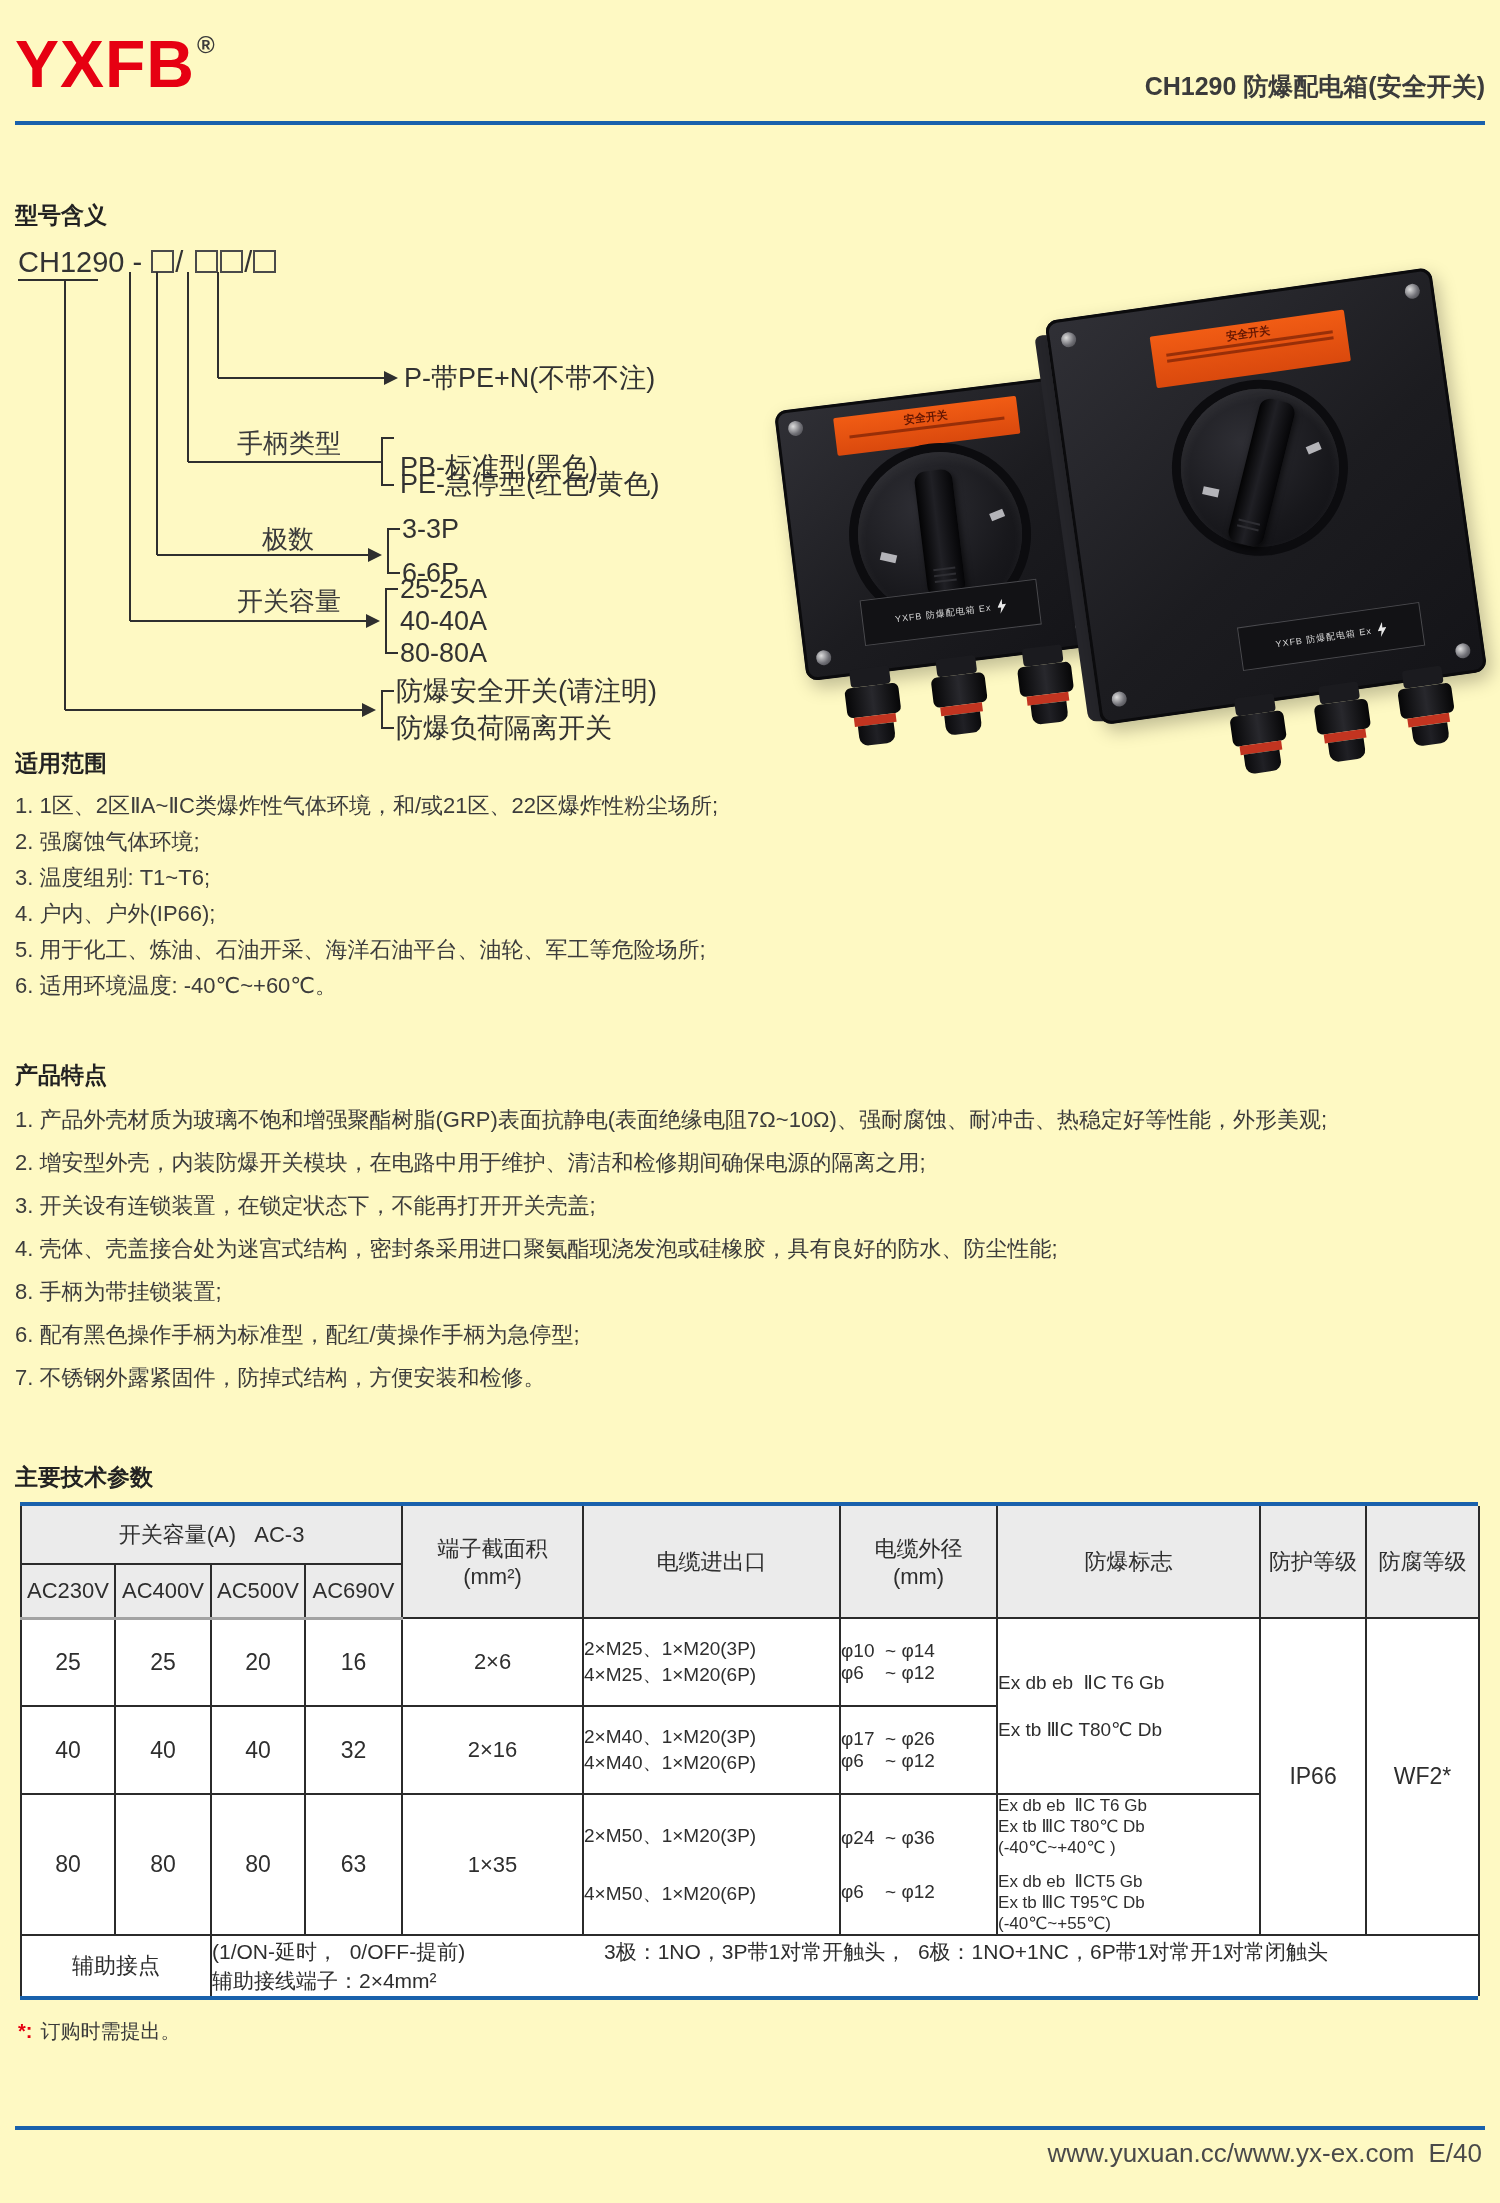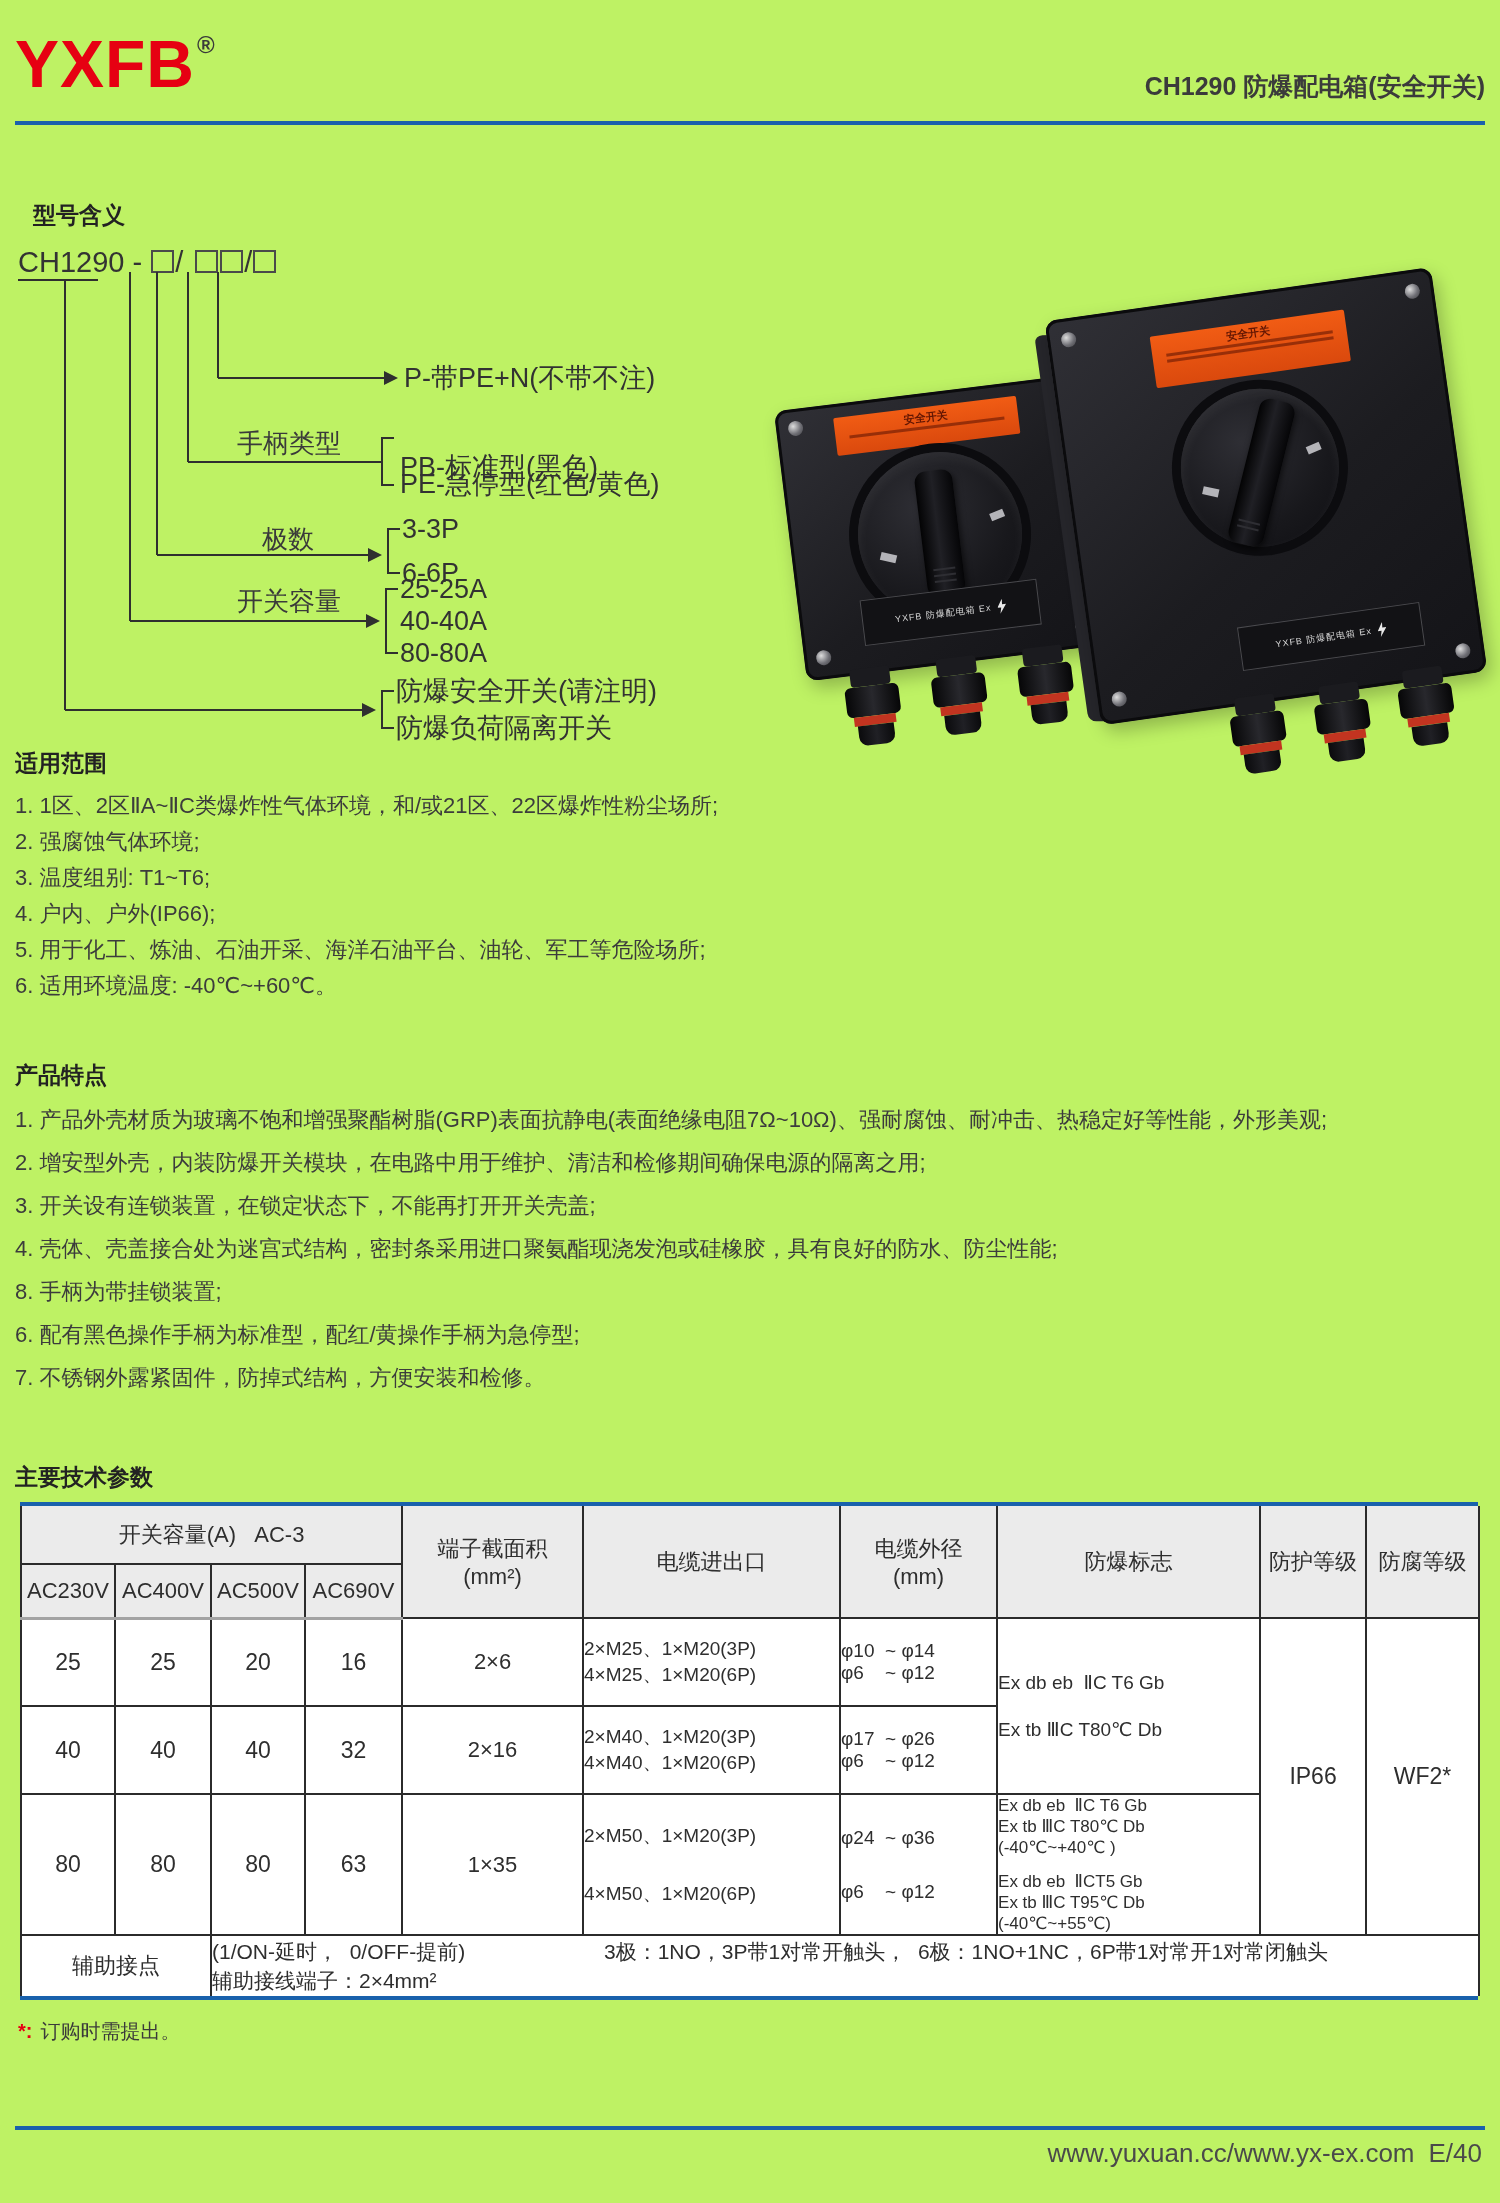--- a/index.html
+++ b/index.html
@@ -1,17 +1,17 @@
 <!DOCTYPE html>
 <html><head>
 <meta charset="utf-8">
 <style>
   html,body { margin:0; padding:0; background:#ffffff; }
   body { font-family: "Liberation Sans", "DejaVu Sans", sans-serif; color:#333; }
-  #canvas { position:relative; width:1500px; height:2203px; background:#bef264; overflow:hidden; }
+  #canvas { position:relative; width:1500px; height:2203px; background:#fef9c3; overflow:hidden; }
   .abs { position:absolute; }
   .ws-pre { white-space:pre; }
 
   
   .logo { left:15px; top:26px; font-size:66px; font-weight:900; color:#e60012; letter-spacing:1px; }
   .logo .reg { font-size:24px; font-weight:700; color:#3a3a3a; vertical-align:34px; margin-left:2px; }
   .doc-title { right:15px; top:70px; font-size:25px; font-weight:700; color:#3b3b3b; }
   .hr-blue { height:4px; background:#1961ac; }
 
   
@@ -89,21 +89,21 @@
 </style>
 </head>
 <body>
 
 <div id="canvas">
 
   <div class="abs logo"><span>YXFB</span><span class="reg">®</span></div>
   <div class="abs doc-title">CH1290 防爆配电箱(安全开关)</div>
   <div class="abs hr-blue" style="left:15px; top:121px; width:1470px;"></div>
 
-  <div class="abs sec-h" style="left:15px; top:200px;margin-left:18px;">型号含义</div>
+  <div class="abs sec-h" style="left:15px; top:200px;">型号含义</div>
 
   <div class="abs model-line">
     <span>CH1290 -</span>
     <span class="mbox"></span><span>/</span><span class="mbox mgap"></span><span class="mbox"></span><span>/</span><span class="mbox"></span>
   </div>
 
   <svg class="tree" width="700" height="530" viewBox="0 0 700 530">
     <g stroke="#2f2f2f" stroke-width="2" fill="none">
       <line x1="18" y1="40" x2="98" y2="40"></line>
       <line x1="65" y1="40" x2="65" y2="470"></line>

